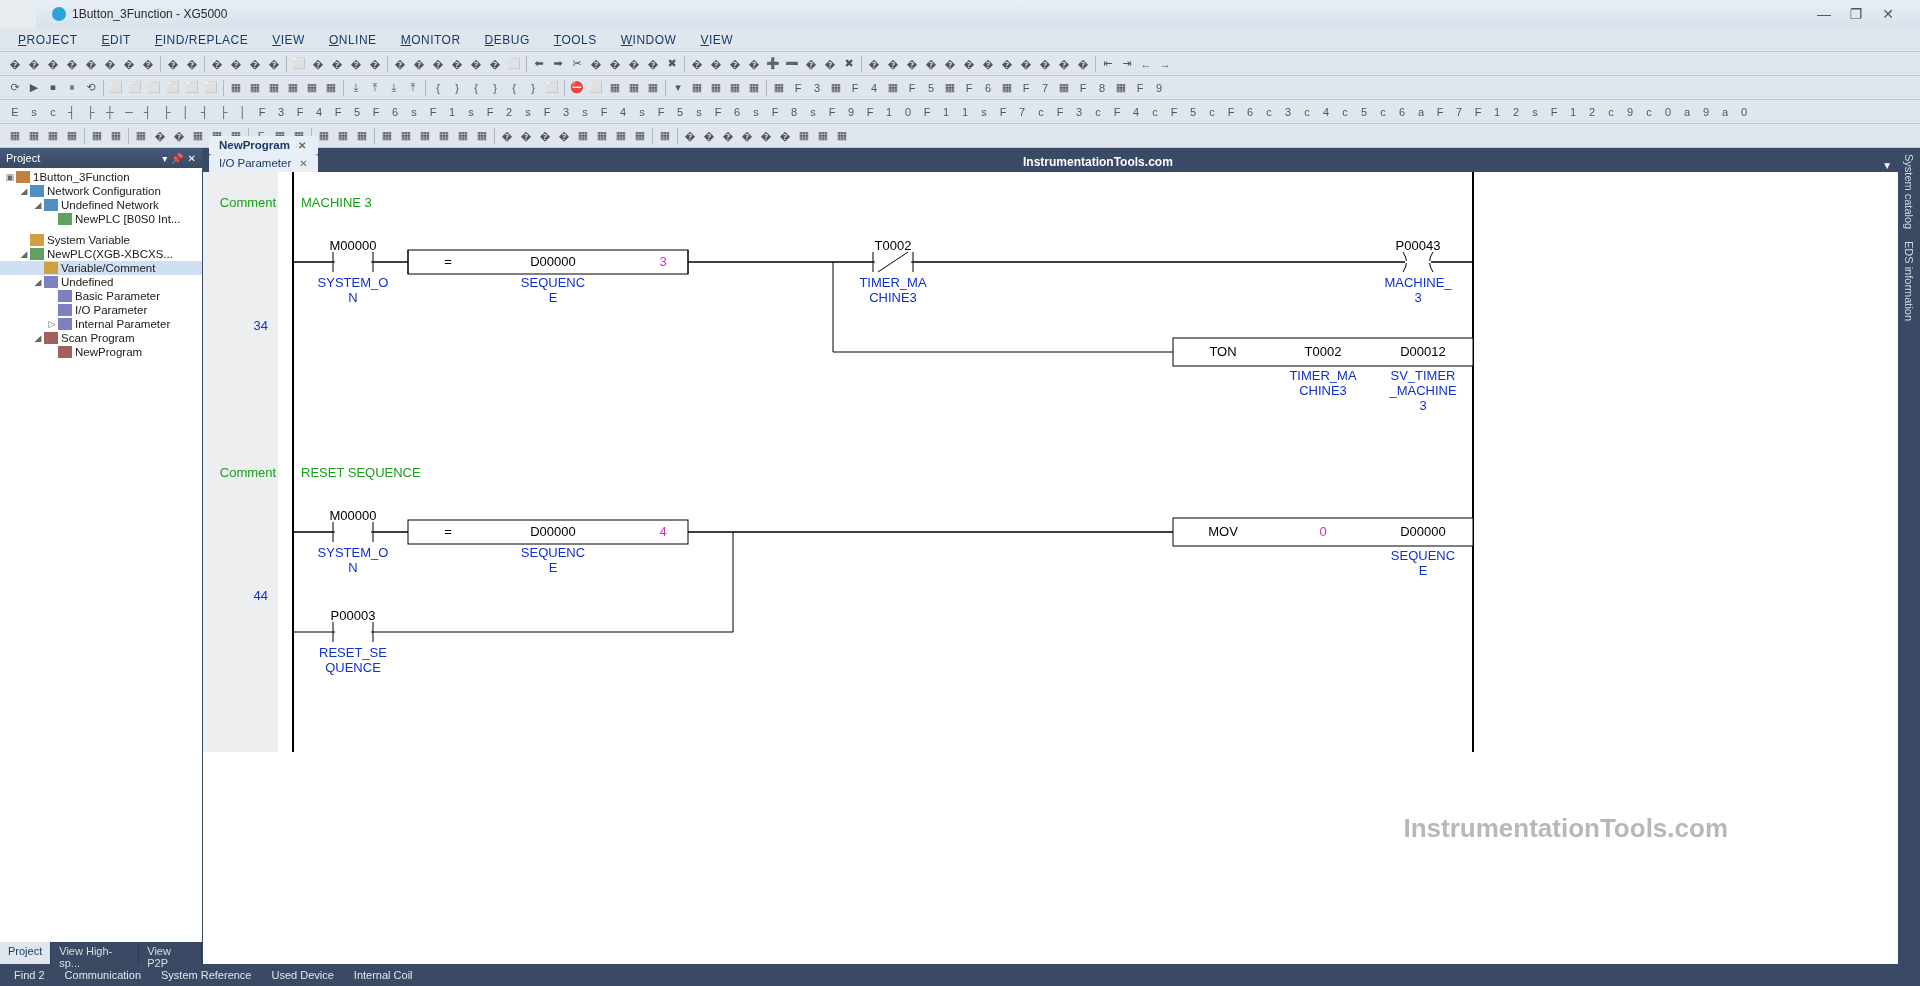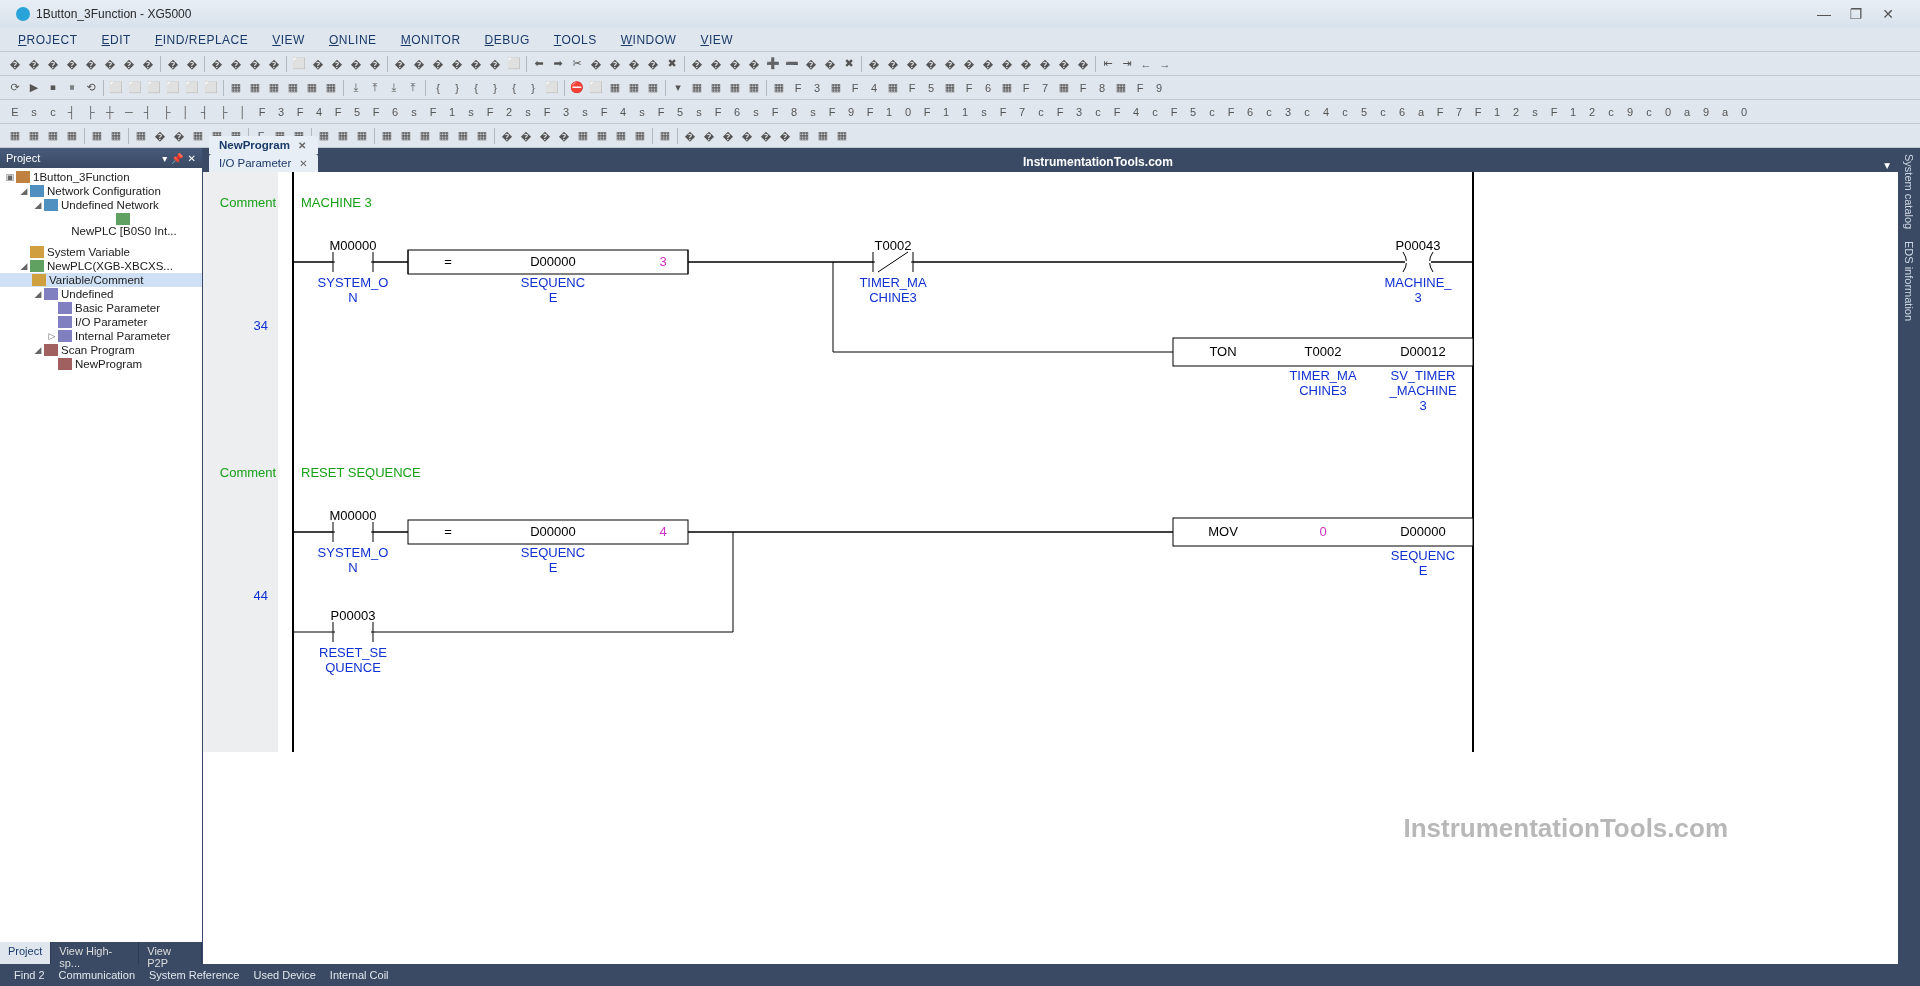--- a/index.html
+++ b/index.html
@@ -1,18 +1,18 @@
 <!DOCTYPE html>
 <html><head>
 <meta charset="utf-8">
 <style>
 * { margin: 0; padding: 0; box-sizing: border-box; font-family: "Segoe UI", Tahoma, sans-serif; }
 body { background: #e8ecf0; overflow: hidden; }
 
-.titlebar { height: 28px; background: linear-gradient(#e8eef5, #d8e2ec); display: flex; align-items: center; padding: 0 16px; font-size: 12px; color: #2a2a2a; }
+.titlebar { height: 28px; background: linear-gradient(#e8eef5, #d8e2ec); display: flex; align-items: center; padding: 0 16px; font-size: 12px; color: #2a2a2a; margin-left: 36px; }
 .titlebar .icon { width: 14px; height: 14px; background: #2aa3d8; border-radius: 50%; margin-right: 6px; }
 .titlebar .spacer { flex: 1; }
 .titlebar .winbtn { width: 32px; text-align: center; font-size: 14px; color: #555; cursor: pointer; }
 
 .menubar { height: 24px; background: #e0e6ed; display: flex; align-items: center; padding: 0 8px; font-size: 12px; color: #1a3a6a; gap: 4px; border-bottom: 1px solid #c0c8d0; }
 .menubar .item { padding: 2px 10px; cursor: pointer; letter-spacing: 0.5px; }
 .menubar .item:first-letter { text-decoration: underline; }
 
 .toolbar { height: 24px; background: #e0e6ed; display: flex; align-items: center; padding: 0 6px; gap: 1px; border-bottom: 1px solid #c0c8d0; }
 .toolbar .btn { width: 18px; height: 18px; display: inline-flex; align-items: center; justify-content: center; font-size: 11px; color: #555; cursor: pointer; border: 1px solid transparent; }
@@ -42,21 +42,21 @@
 .tabs .drop { color: #fff; padding: 0 8px; cursor: pointer; }
 
 .ladder-area { flex: 1; overflow: auto; position: relative; background: #fff; }
 .ladder-svg { display: block; }
 
 .watermark { position: absolute; bottom: 120px; right: 170px; font-size: 26px; font-weight: bold; color: #b8b8b8; pointer-events: none; }
 
 .right-panels { width: 22px; background: #3a4a64; color: #cfd8e4; font-size: 11px; writing-mode: vertical-rl; text-orientation: mixed; display: flex; align-items: center; padding: 6px 0; gap: 12px; }
 .right-panels span { cursor: pointer; }
 
-.statusbar { height: 22px; background: #3a4a64; color: #e0e6ed; font-size: 11px; display: flex; align-items: center; padding: 0 8px; gap: 2px; }
+.statusbar { height: 22px; background: #3a4a64; color: #e0e6ed; font-size: 11px; display: flex; align-items: center; padding: 0 8px; gap: 8px; }
 .statusbar .item { padding: 0 6px; cursor: pointer; }
 
 .ico-proj { background: #c08040; }
 .ico-net  { background: #5090c0; }
 .ico-plc  { background: #60a060; }
 .ico-var  { background: #d0a040; }
 .ico-par  { background: #8080c0; }
 .ico-prog { background: #a06060; }
 </style>
 </head>
@@ -389,36 +389,36 @@
         <div class="tree-item" style="padding-left: 18px;">
           <span class="exp">◢</span>
           <span class="ico ico-net"></span>
           <span>Network Configuration</span>
         </div>
         <div class="tree-item" style="padding-left: 32px;">
           <span class="exp">◢</span>
           <span class="ico ico-net"></span>
           <span>Undefined Network</span>
         </div>
-        <div class="tree-item" style="padding-left: 46px; flex-direction: column;">
+        <div class="tree-item" style="padding-left: 46px;">
           <span class="exp"></span>
           <span class="ico ico-plc"></span>
           <span>NewPLC [B0S0 Int...</span>
         </div>
         <div class="tree-item" style="padding-left: 18px; margin-top: 7px;">
           <span class="exp"></span>
           <span class="ico ico-var"></span>
           <span>System Variable</span>
         </div>
         <div class="tree-item" style="padding-left: 18px;">
           <span class="exp">◢</span>
           <span class="ico ico-plc"></span>
           <span>NewPLC(XGB-XBCXS...</span>
         </div>
-        <div class="tree-item sel" style="padding-left: 20px;">
+        <div class="tree-item sel" style="padding-left: 32px;">
           <span class="exp"></span>
           <span class="ico ico-var"></span>
           <span>Variable/Comment</span>
         </div>
         <div class="tree-item" style="padding-left: 32px;">
           <span class="exp">◢</span>
           <span class="ico ico-par"></span>
           <span>Undefined</span>
         </div>
         <div class="tree-item" style="padding-left: 46px;">

